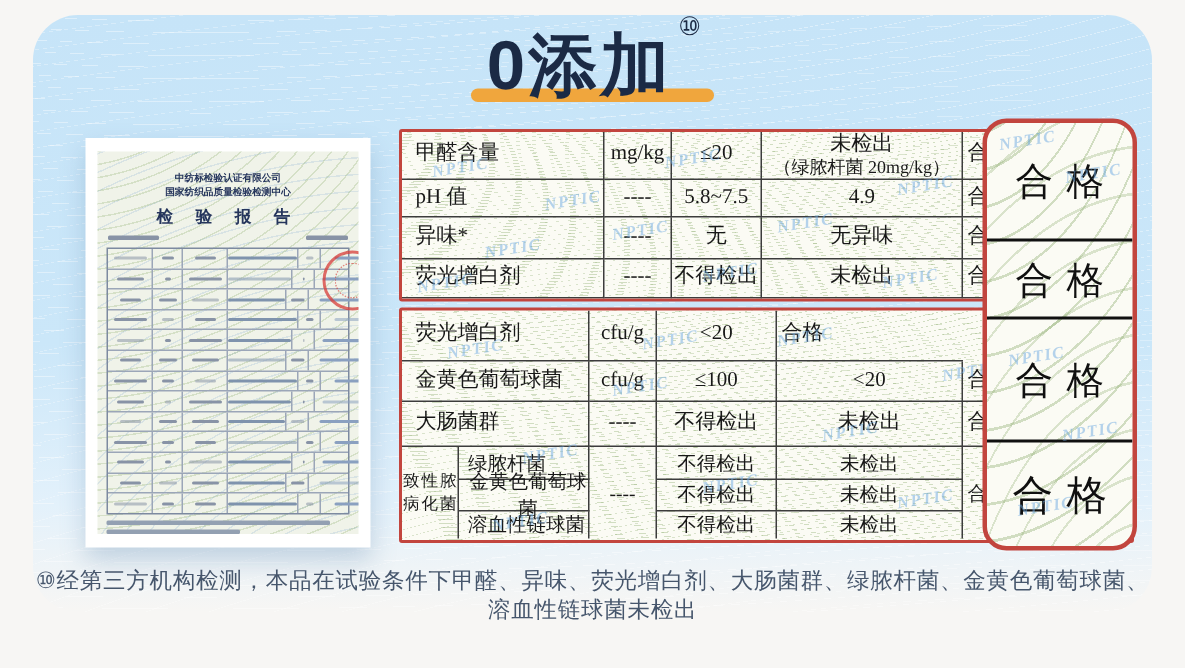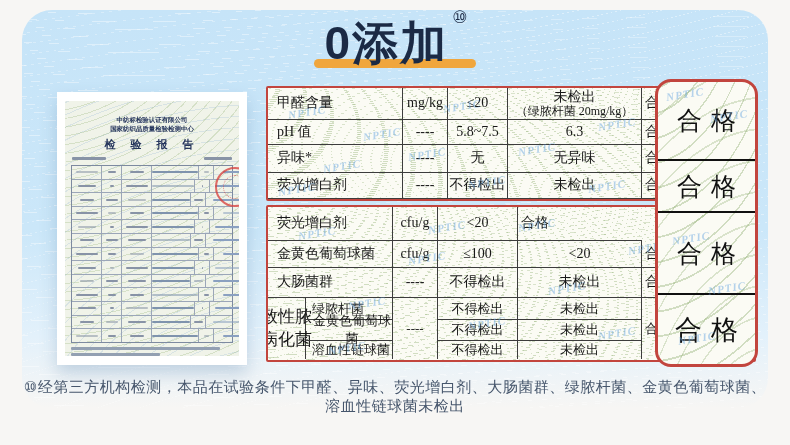--- a/index.html
+++ b/index.html
@@ -101,21 +101,21 @@
   }
   .tcell.c-item{align-items:flex-start;padding-left:9px;box-sizing:border-box;}
   .tcell.c-verdict{border-right:none;align-items:flex-start;padding-left:3px;box-sizing:border-box;}
   .trow:last-child .tcell, .tgroup .gcell.gb-none{border-bottom:none;}
   .tcell .small{font-size:12px;}
   .tgroup{display:grid;grid-template-columns:38px 87px 45px 80px 124px 1fr;grid-template-rows:22px 21px 18px;}
   .gcell{
     border-right:1px solid #3c3c3c;border-bottom:1px solid #3c3c3c;
     display:flex;align-items:center;justify-content:center;font-size:13px;text-align:center;
   }
-  .gcell.g-label{white-space:pre-line;line-height:1.3;font-size:17px;}
+  .gcell.g-label{white-space:pre-line;line-height:1.3;font-size:11px;}
   .gcell.g-sub{justify-content:flex-start;padding-left:6px;box-sizing:border-box;}
   .gcell.g-verdict{border-right:none;justify-content:flex-start;padding-left:3px;box-sizing:border-box;}
   
   .verdict-panel{
     position:absolute;left:633px;top:69px;width:103px;height:288px;z-index:4;
     border:3px solid #c2453e;border-radius:16px;box-sizing:border-box;
     display:flex;flex-direction:column;
     font-family:"Liberation Serif","DejaVu Serif",serif;
   }
   .v-sec{display:flex;align-items:center;justify-content:center;border-bottom:2px solid #101010;}
@@ -428,21 +428,21 @@
         <div class="tcell c-result">
           <div>未检出</div>
           <div class="small">（绿脓杆菌 20mg/kg）</div>
         </div>
         <div class="tcell c-verdict">合格</div>
       </div>
       <div class="trow">
         <div class="tcell c-item">pH 值</div>
         <div class="tcell c-unit">----</div>
         <div class="tcell c-limit">5.8~7.5</div>
-        <div class="tcell c-result">6.3</div>
+        <div class="tcell c-result">4.9</div>
         <div class="tcell c-verdict">合格</div>
       </div>
       <div class="trow">
         <div class="tcell c-item">异味*</div>
         <div class="tcell c-unit">----</div>
         <div class="tcell c-limit">无</div>
         <div class="tcell c-result">无异味</div>
         <div class="tcell c-verdict">合格</div>
       </div>
       <div class="trow">

